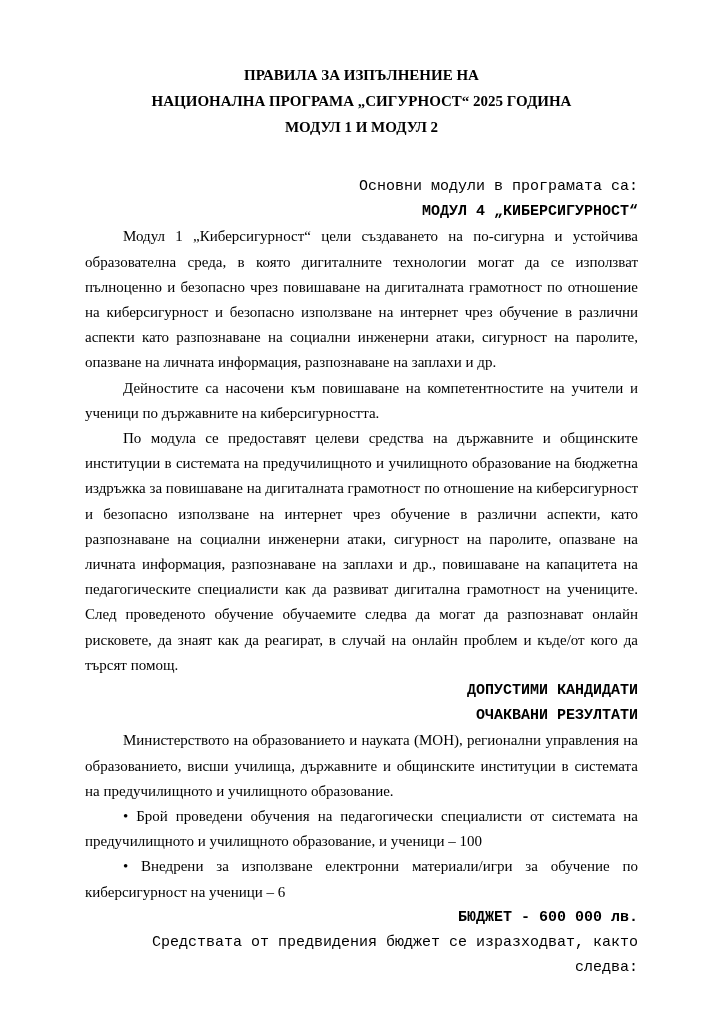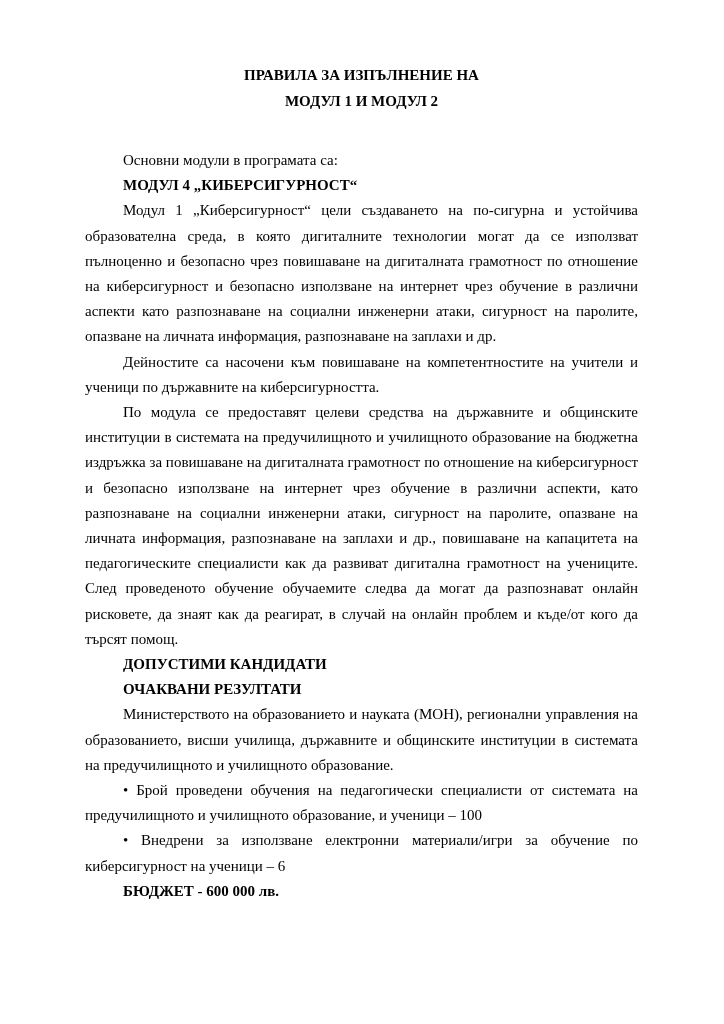--- a/index.html
+++ b/index.html
@@ -27,29 +27,30 @@
   }
   .title-gap { height: 34px; }
   .para {
     margin: 0;
     font-size: 15px;
     line-height: 25.2px;
     text-align: justify;
     text-indent: 38px;
   }
   .bold { font-weight: bold; }
-  .left { text-align: left; }
+  .left { text-align: right; font-family: Liberation Mono, monospace; }
 </style>
 </head>
 <body>
 
 <div class="page">
   <div class="content">
 
     <p class="title-line">ПРАВИЛА ЗА ИЗПЪЛНЕНИЕ НА</p>
+    <p class="title-line">НАЦИОНАЛНА ПРОГРАМА „СИГУРНОСТ“ 2025 ГОДИНА</p>
     <p class="title-line">МОДУЛ 1 И МОДУЛ 2</p>
 
     <div class="title-gap"></div>
 
     <p class="para left">Основни модули в програмата са:</p>
 
     <p class="para left bold">МОДУЛ 4 „КИБЕРСИГУРНОСТ“</p>
 
     <p class="para">Модул 1 „Киберсигурност“ цели създаването на по-сигурна и устойчива образователна среда, в която дигиталните технологии могат да се използват пълноценно и безопасно чрез повишаване на дигиталната грамотност по отношение на киберсигурност и безопасно използване на интернет чрез обучение в различни аспекти като разпознаване на социални инженерни атаки, сигурност на паролите, опазване на личната информация, разпознаване на заплахи и др.</p>
 
@@ -63,15 +64,16 @@
 
     <p class="para">Министерството на образованието и науката (МОН), регионални управления на образованието, висши училища, държавните и общинските институции в системата на предучилищното и училищното образование.</p>
 
     <p class="para">• Брой проведени обучения на педагогически специалисти от системата на предучилищното и училищното образование, и ученици – 100</p>
 
     <p class="para">• Внедрени за използване електронни материали/игри за обучение по киберсигурност на ученици – 6</p>
 
 
     <p class="para left bold">БЮДЖЕТ - 600 000 лв.</p>
 
+    <p class="para left">Средствата от предвидения бюджет се изразходват, както следва:</p>
 
   </div>
 </div>
 
 </body></html>

